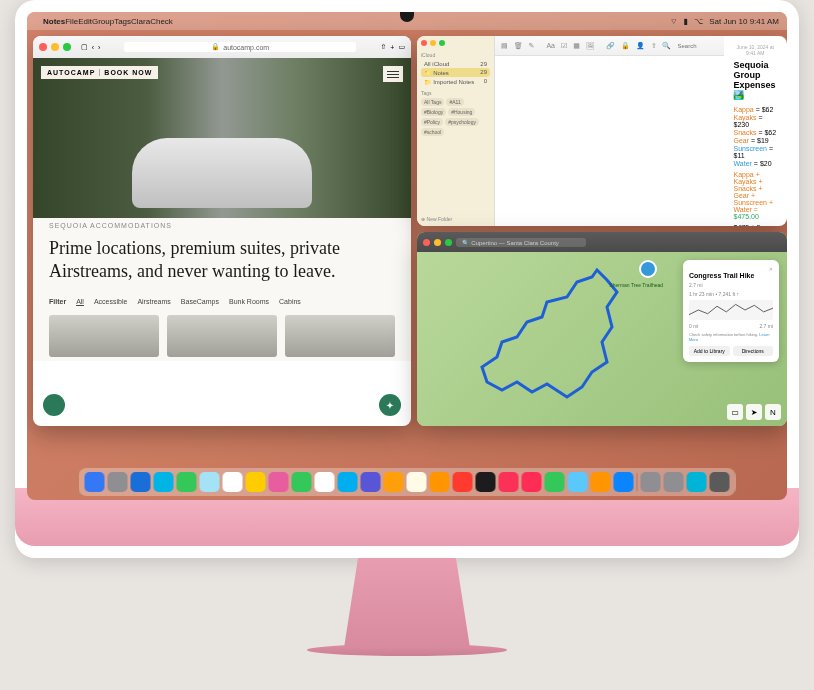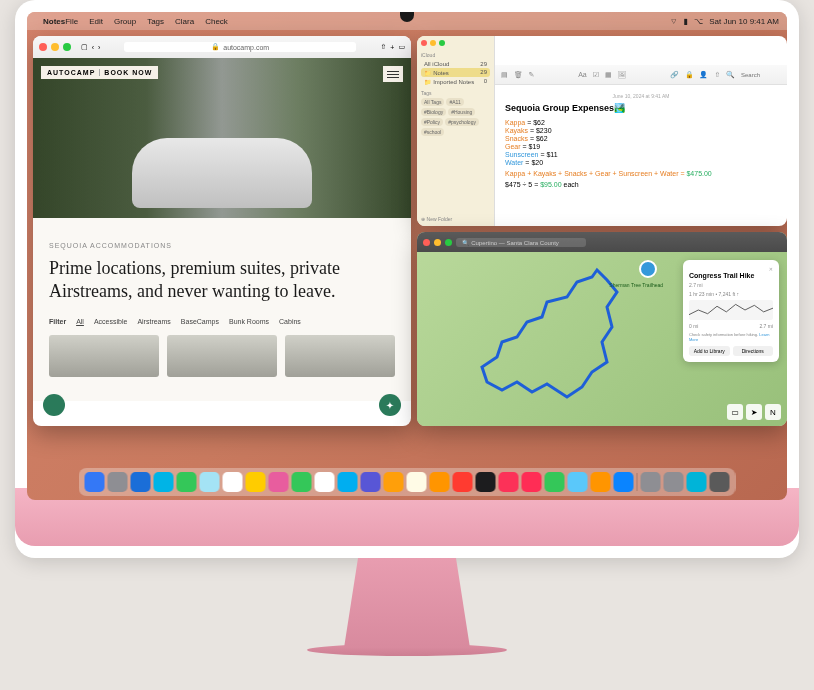--- a/index.html
+++ b/index.html
@@ -7,40 +7,40 @@
 .imac{position:absolute;left:15px;top:0;width:784px;}
 .screen-bezel{background:#fff;border-radius:20px;padding:12px;box-shadow:0 4px 20px rgba(0,0,0,0.15);}
 .screen{background:linear-gradient(135deg,#d4826a 0%,#c97a5f 50%,#b86850 100%);border-radius:8px;height:488px;position:relative;overflow:hidden;}
 .notch{position:absolute;top:0;left:50%;transform:translateX(-50%);width:14px;height:10px;background:#1a1a1a;border-radius:0 0 8px 8px;z-index:100;}
 .chin{height:58px;background:linear-gradient(180deg,#f5b5c5 0%,#e89db0 100%);border-radius:0 0 20px 20px;margin-top:-12px;margin-left:-12px;margin-right:-12px;}
 .stand{width:140px;height:90px;background:linear-gradient(180deg,#e89db0 0%,#d88a9e 100%);margin:0 auto;clip-path:polygon(15% 0,85% 0,95% 100%,5% 100%);}
 .base{width:200px;height:12px;background:linear-gradient(180deg,#dd8fa3,#cc7e92);margin:-4px auto 0;border-radius:50%;}
 
 .menubar{height:18px;background:rgba(255,255,255,0.25);backdrop-filter:blur(10px);display:flex;align-items:center;padding:0 8px;font-size:8px;color:#222;}
 .menubar .apple{margin-right:8px;}
-.menubar .menu-items{display:flex;gap:11px;align-items:flex-end;}
+.menubar .menu-items{display:flex;gap:0;align-items:flex-end;}
 .menubar .right{margin-left:auto;display:flex;gap:6px;align-items:center;}
 
 .windows{position:absolute;top:18px;left:0;right:0;bottom:30px;}
 
 
 .safari{position:absolute;left:6px;top:6px;width:378px;height:390px;background:#fff;border-radius:8px;overflow:hidden;box-shadow:0 8px 24px rgba(0,0,0,0.3);}
 .safari-bar{height:22px;background:linear-gradient(#f7f7f7,#ececec);display:flex;align-items:center;padding:0 6px;gap:4px;font-size:7px;}
 .traffic{display:flex;gap:4px;}
 .traffic span{width:8px;height:8px;border-radius:50%;}
 .tl-r{background:#ff5f57;}.tl-y{background:#ffbd2e;}.tl-g{background:#28ca42;}
 .safari-url{flex:1;text-align:center;background:#fff;border-radius:3px;padding:1px 4px;color:#666;margin:0 20px;display:flex;align-items:center;justify-content:center;gap:3px;}
 .safari-content{height:calc(100% - 22px);overflow:hidden;}
 .hero{height:160px;background:linear-gradient(rgba(40,60,40,0.3),rgba(40,60,40,0.3)),linear-gradient(90deg,#3a4a2a 0%,#5a6a4a 30%,#c0c0c0 50%,#8a9a7a 70%,#3a4a2a 100%);position:relative;}
 .hero-nav{position:absolute;top:8px;left:8px;right:8px;display:flex;justify-content:space-between;}
 .logo-box{background:#f5f0e8;padding:3px 6px;font-size:7px;font-weight:bold;letter-spacing:1px;display:flex;gap:4px;}
 .ham{position:absolute;top:8px;right:8px;background:#f5f0e8;width:20px;height:16px;display:flex;flex-direction:column;justify-content:center;gap:2px;padding:0 4px;}
 .ham span{height:1px;background:#333;}
 .trailer{position:absolute;bottom:10px;left:50%;transform:translateX(-50%);width:180px;height:70px;background:linear-gradient(180deg,#e8e8e8,#c0c0c0);border-radius:35px 35px 8px 8px;}
-.safari-body{padding:24px 16px;background:#faf8f4;}
+.safari-body{padding:4px 16px;background:#faf8f4;}
 .eyebrow{font-size:7px;letter-spacing:1px;color:#888;margin-bottom:8px;}
 .headline{font-size:18px;line-height:1.3;font-family:Georgia,serif;color:#1a1a1a;margin-bottom:14px;}
 .filter-row{display:flex;gap:10px;font-size:7px;color:#444;margin-bottom:10px;}
 .filter-row .sel{text-decoration:underline;}
 .thumbs{display:flex;gap:8px;}
 .thumb{flex:1;height:42px;background:linear-gradient(#d0d0c8,#a0a098);border-radius:3px;}
 .chat-btn{position:absolute;bottom:10px;left:10px;width:22px;height:22px;background:#2a7a5a;border-radius:50%;}
 .acc-btn{position:absolute;bottom:10px;right:10px;width:22px;height:22px;background:#2a7a5a;border-radius:50%;color:#fff;display:flex;align-items:center;justify-content:center;font-size:10px;}
 
 
@@ -48,21 +48,21 @@
 .notes-side{width:78px;background:#f5efda;border-right:1px solid #ddd;font-size:6px;padding:4px;}
 .notes-side-bar{display:flex;gap:3px;margin-bottom:6px;}
 .notes-side-bar span{width:6px;height:6px;border-radius:50%;}
 .side-sec{margin-bottom:4px;}
 .side-label{color:#888;font-size:5px;margin-bottom:2px;}
 .side-item{padding:1px 3px;display:flex;justify-content:space-between;color:#555;}
 .side-item.sel{background:#eedc8a;border-radius:3px;}
 .tag-wrap{display:flex;flex-wrap:wrap;gap:2px;}
 .tag{background:#e8e0c8;padding:1px 3px;border-radius:6px;font-size:5px;color:#666;}
 .new-folder{position:absolute;bottom:4px;left:4px;font-size:5px;color:#888;}
-.notes-main{flex:1;display:flex;flex-direction:column;justify-content:center;}
+.notes-main{flex:1;display:flex;justify-content:center;}
 .notes-toolbar{height:20px;background:linear-gradient(#f9f9f9,#f0f0f0);display:flex;align-items:center;padding:0 6px;gap:6px;font-size:7px;color:#888;border-bottom:1px solid #e0e0e0;}
 .notes-toolbar .spacer{flex:1;}
 .note-body{padding:8px 10px;font-size:7px;}
 .note-date{text-align:center;color:#aaa;font-size:5px;margin-bottom:4px;}
 .note-title{font-weight:bold;font-size:9px;margin-bottom:6px;}
 .note-line{margin-bottom:1px;}
 .c-org{color:#e67e22;}.c-blu{color:#3498db;}.c-grn{color:#27ae60;}
 
 
 .maps{position:absolute;left:390px;top:202px;width:370px;height:194px;background:#c8e0b0;border-radius:8px;overflow:hidden;box-shadow:0 8px 24px rgba(0,0,0,0.3);}

